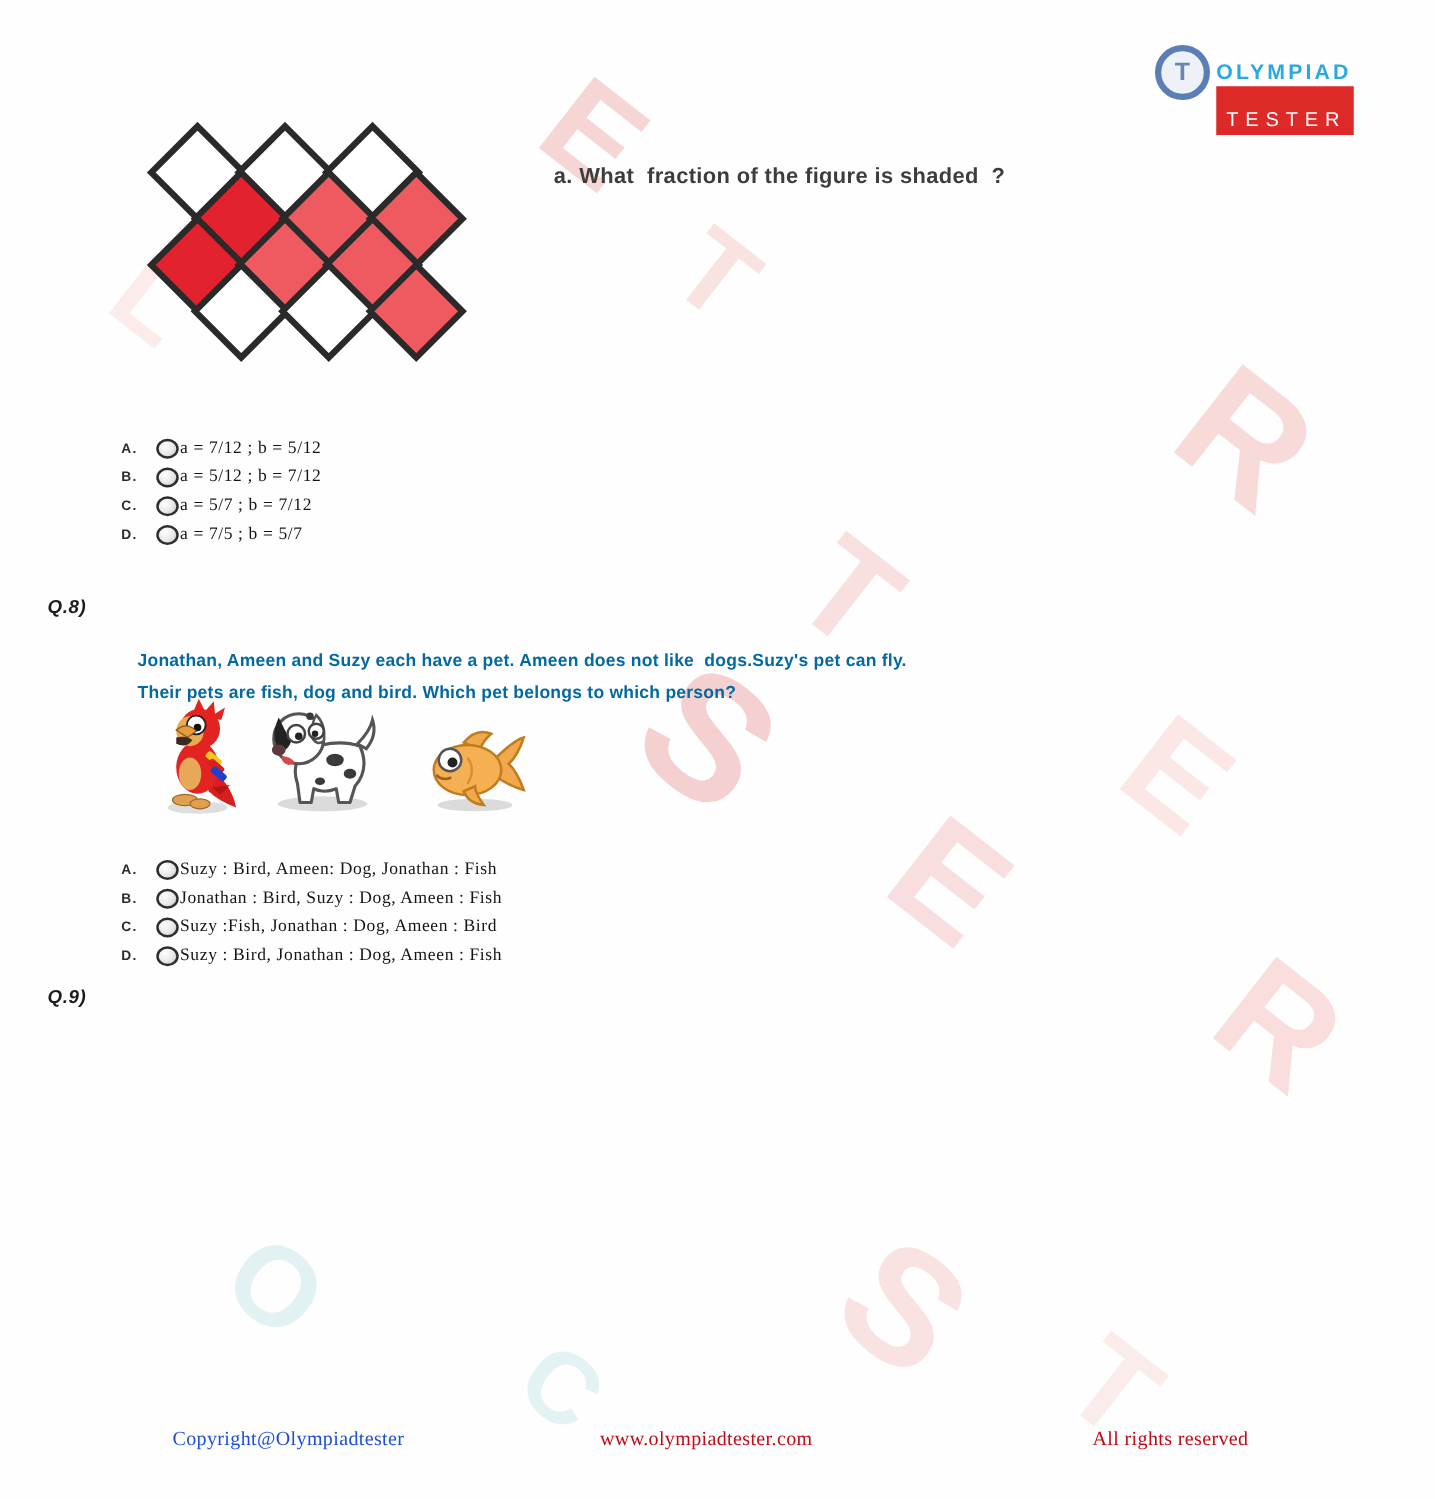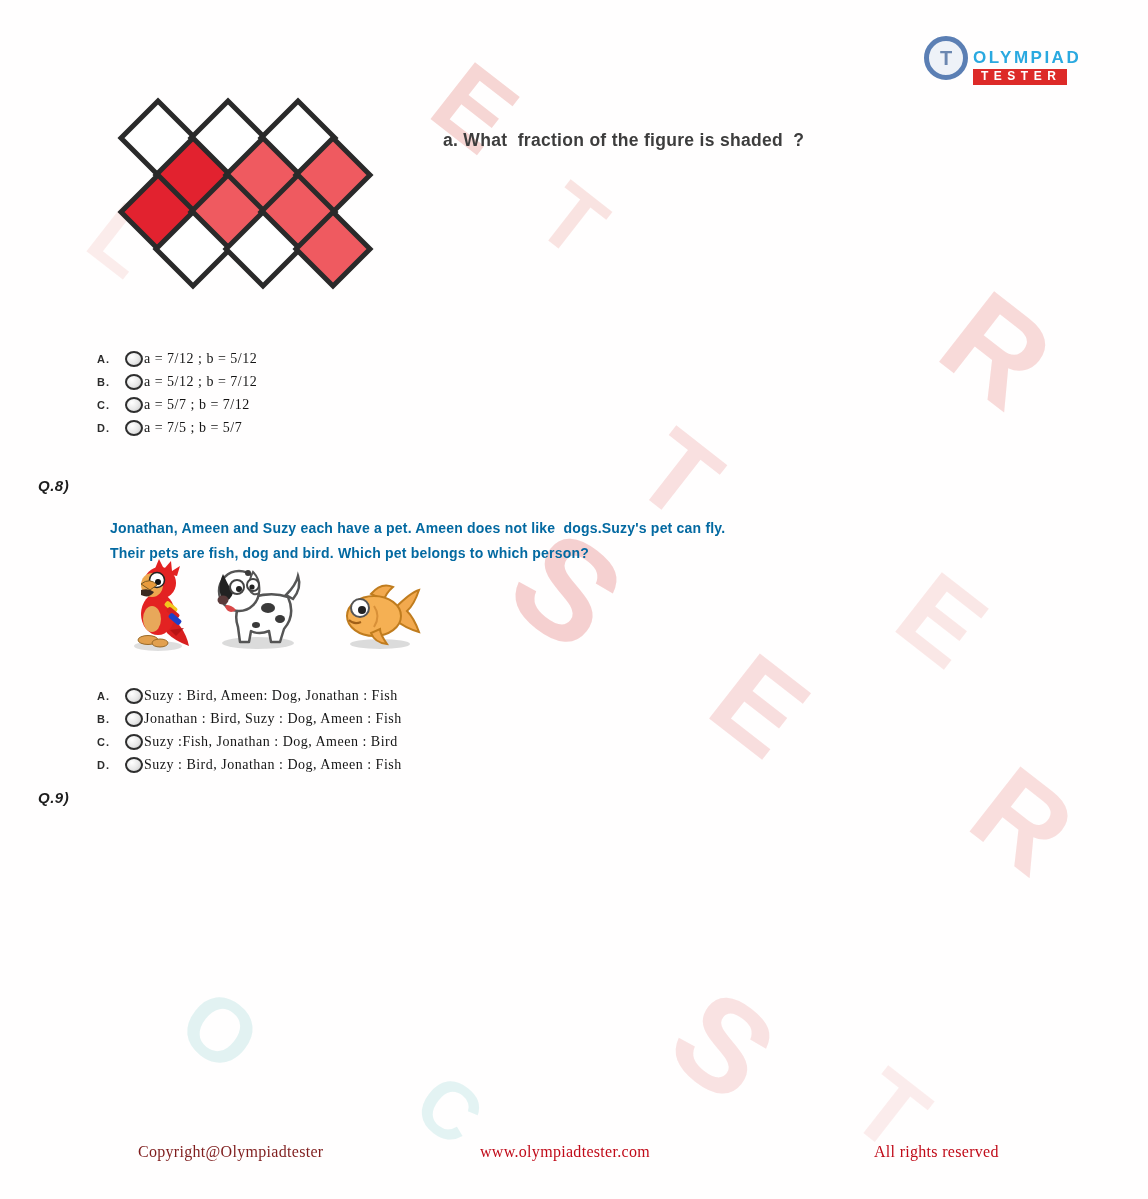--- a/index.html
+++ b/index.html
@@ -15,22 +15,22 @@
   
   .logo { position:absolute; left:924px; top:36px; display:flex; align-items:flex-start; }
   .logo-circle {
     width:34px; height:34px; border-radius:50%;
     border:5px solid #5b7fb4; background:#eef2f8;
     display:flex; align-items:center; justify-content:center;
     font-weight:bold; font-size:20px; color:#6b87b0; margin-right:5px;
   }
   .logo-text { display:flex; flex-direction:column; }
   .logo-top { font-size:17px; font-weight:bold; letter-spacing:2.5px; }
-  .logo-bottom { margin-top:1px; align-self:flex-start; font-size:12px; font-weight:bold;
-    color:#ffffff; letter-spacing:5.5px; padding:0 6px 2px 8px; }
+  .logo-bottom { margin-top:1px; align-self:flex-start; font-size:16px; font-weight:normal;
+    color:#ffffff; letter-spacing:5.5px; padding:19px 6px 2px 8px; }
 
   
   .figure-svg { position:absolute; left:113px; top:93px; }
 
   
   .qline { position:absolute; font-size:17.5px; font-weight:bold; color:#3d3d3d;
     white-space:pre; letter-spacing:0.3px; }
   .q-a { left:443px; top:130px; }
   .q-b { left:443px; top:209px; }
 
@@ -211,17 +211,17 @@
     </div>
     <div class="opt-row">
       <span class="opt-letter">D.</span>
       <span class="radio"></span>
       <span class="opt-text">Suzy : Bird, Jonathan : Dog, Ameen : Fish</span>
     </div>
   </div>
 
   <div class="q-label q9-label">Q.9)</div>
 
-  <div class="footer-item footer-left" id="footer-left" style="color: #7f1d1d;">Copyright@Olympiadtester</div>
+  <div class="footer-item footer-left" id="footer-left" style="color: #1d4ed8;">Copyright@Olympiadtester</div>
   <div class="footer-item footer-center" id="footer-center" style="color: rgb(192, 10, 24);">www.olympiadtester.com</div>
   <div class="footer-item footer-right" id="footer-right" style="color: rgb(192, 10, 24);">All rights reserved</div>
 
 </div>
 
 </body></html>

